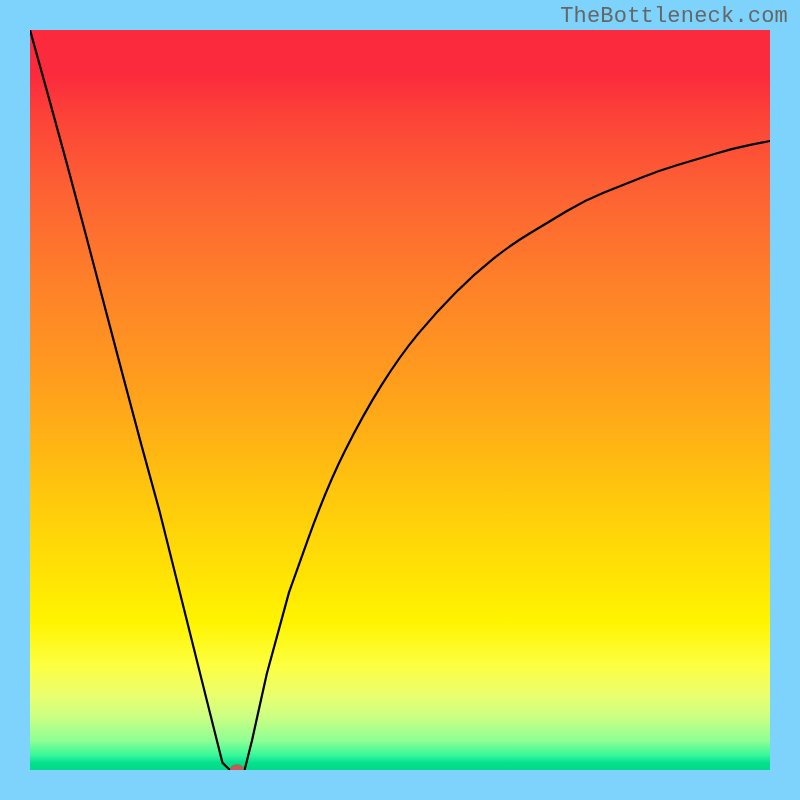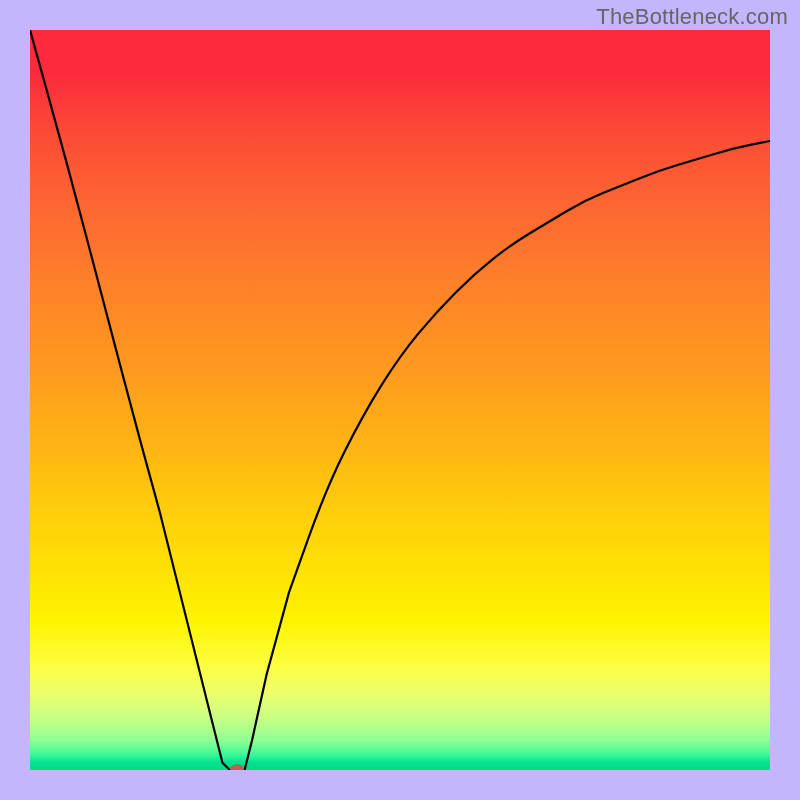--- a/index.html
+++ b/index.html
@@ -8,21 +8,22 @@
     width: 800px;
     height: 800px;
     background: #000;
     font-family: Arial, Helvetica, sans-serif;
     overflow: hidden;
   }
   .frame {
     position: relative;
     width: 800px;
     height: 800px;
-    background: #c4b5fd;
+    background: #7dd3fc;
+    font-family: Liberation Mono, monospace;
   }
   .watermark {
     position: absolute;
     top: 4px;
     right: 12px;
     color: #666;
     font-size: 22px;
     font-weight: 500;
     letter-spacing: 0.2px;
     z-index: 5;

